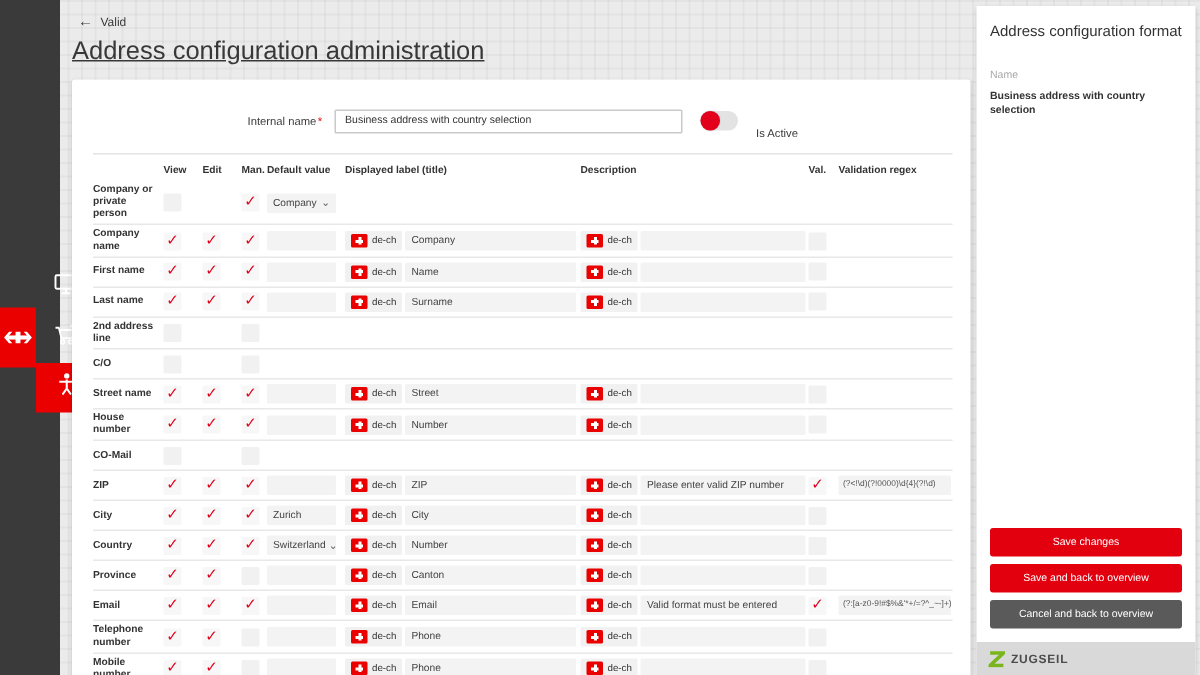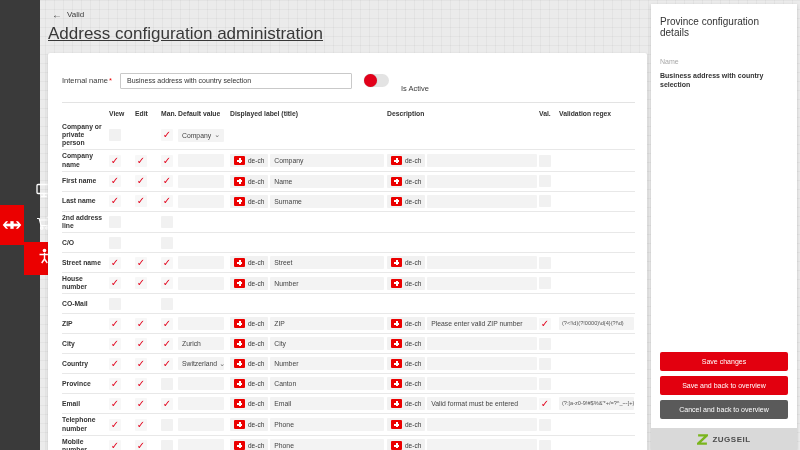--- a/index.html
+++ b/index.html
@@ -29,21 +29,21 @@
 
   
   .main { flex:1; display:flex; flex-direction:column; padding-top:10px; min-width:0; }
   .back { display:flex; align-items:center; gap:5px; font-size:8px; color:#3a3a3a; margin-left:12px; cursor:pointer; }
   .back .arr { font-size:10px; line-height:8px; }
   h1 { font-size:17px; font-weight:400; color:#383838; margin:5px 0 9px 8px;text-decoration:underline; }
   .card { background:#fff; margin:0 0 7px 8px; border-radius:2px;
     box-shadow:0 1px 3px rgba(0,0,0,.18); padding:8px 12px 6px 14px;
     flex:1; display:flex; flex-direction:column; }
 
-  .form-row { display:flex; align-items:center; padding:7px 0 9px; border-bottom:1px solid #e3e3e3; }
+  .form-row { display:flex; align-items:center; padding:7px 0 9px; border-bottom:1px solid #e3e3e3;justify-content:center; }
   .form-label { font-size:7.5px; color:#3a3a3a; width:58px; flex:none; }
   .req { color:#eb0000; margin-left:1px; }
   .name-input { width:232px; height:16px; border:1px solid #c9c9c9; border-radius:1px; font-size:7px; color:#333; padding:0 6px; font-family:inherit; background:#fff; }
   .toggle { width:25px; height:13px; background:#e3e3e3; border-radius:7px; position:relative; margin-left:12px; flex:none; cursor:pointer; }
   .knob { width:13px; height:13px; border-radius:50%; background:#e2001a; position:absolute; left:0; top:0; box-shadow:0 0 1px rgba(0,0,0,.3); }
   .active-label { font-size:7.5px; color:#3a3a3a; margin-left:12px;margin-top:16px; }
 
   
   .thead { display:flex; align-items:flex-end; font-size:6.8px; font-weight:bold; color:#333; padding:7px 0 4px; }
   .trow { display:flex; align-items:center; min-height:20px; border-top:1px solid #e8e8e8; padding:2px 0; }
@@ -78,21 +78,21 @@
   .details { width:146px; flex:none; background:#fff; margin:4px 3px 0 4px; box-shadow:0 1px 3px rgba(0,0,0,.18);
     display:flex; flex-direction:column; }
   .details-body { padding:12px 9px 0; display:flex; flex-direction:column; flex:1; }
   .details h2 { font-size:10px; font-weight:400; color:#333; }
   .flabel { font-size:7px; color:#a8a8a8; margin-top:20px; }
   .fvalue { font-size:7px; font-weight:bold; color:#333; margin-top:6px; line-height:1.3; }
   .btns { margin-top:auto; display:flex; flex-direction:column; gap:5px; padding-bottom:9px; }
   .btns button { height:19px; border:none; border-radius:2px; color:#fff; font-size:7px; font-family:inherit; cursor:pointer; }
   .btn-primary { background:#e2000f; }
   .btn-secondary { background:#5a5a5a; }
-  .panel-footer { height:22px; background:#d9d9d9; display:flex; align-items:center; justify-content:center; gap:4px;
+  .panel-footer { height:22px; background:#d9d9d9; display:flex; align-items:center; justify-content:flex-start; gap:4px;
     padding:0 8px; flex:none; }
   .panel-footer .ztext { font-size:8px; font-weight:bold; color:#4c4c4c; letter-spacing:.5px; }
 </style>
 </head>
 <body>
 
 <div class="app">
 
   <aside class="sidebar">
     <div class="logo">
@@ -650,21 +650,21 @@
               <span class="chk"></span>
             </span>
             <span class="col-regex"></span>
           </div>
         </div>
     </section>
   </main>
 
   <aside class="details">
     <div class="details-body">
-      <h2>Province configuration details</h2>
+      <h2>Address configuration format</h2>
       <div class="flabel">Name</div>
       <div class="fvalue">Business address with country selection</div>
       <div class="btns">
         <button class="btn-primary">Save changes</button>
         <button class="btn-primary">Save and back to overview</button>
         <button class="btn-secondary">Cancel and back to overview</button>
       </div>
     </div>
     <div class="panel-footer">
       <svg width="11" height="11" viewBox="0 0 12 12">

